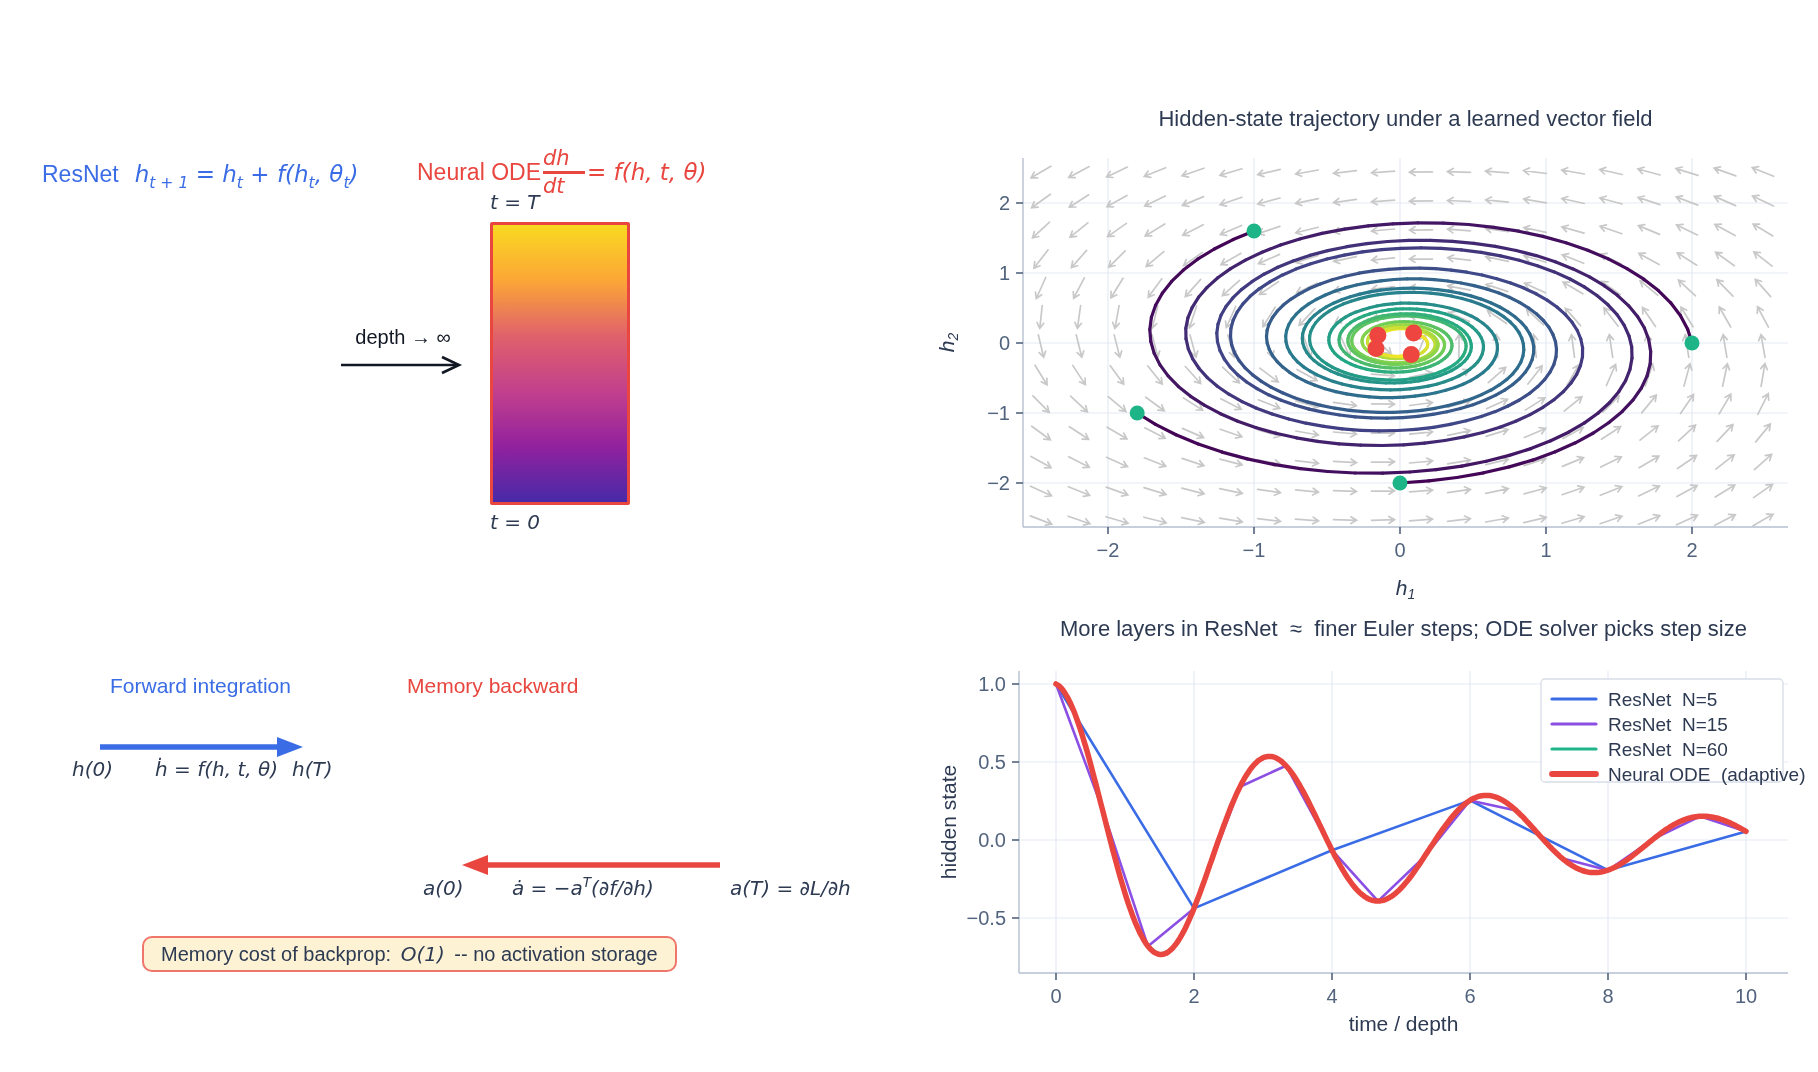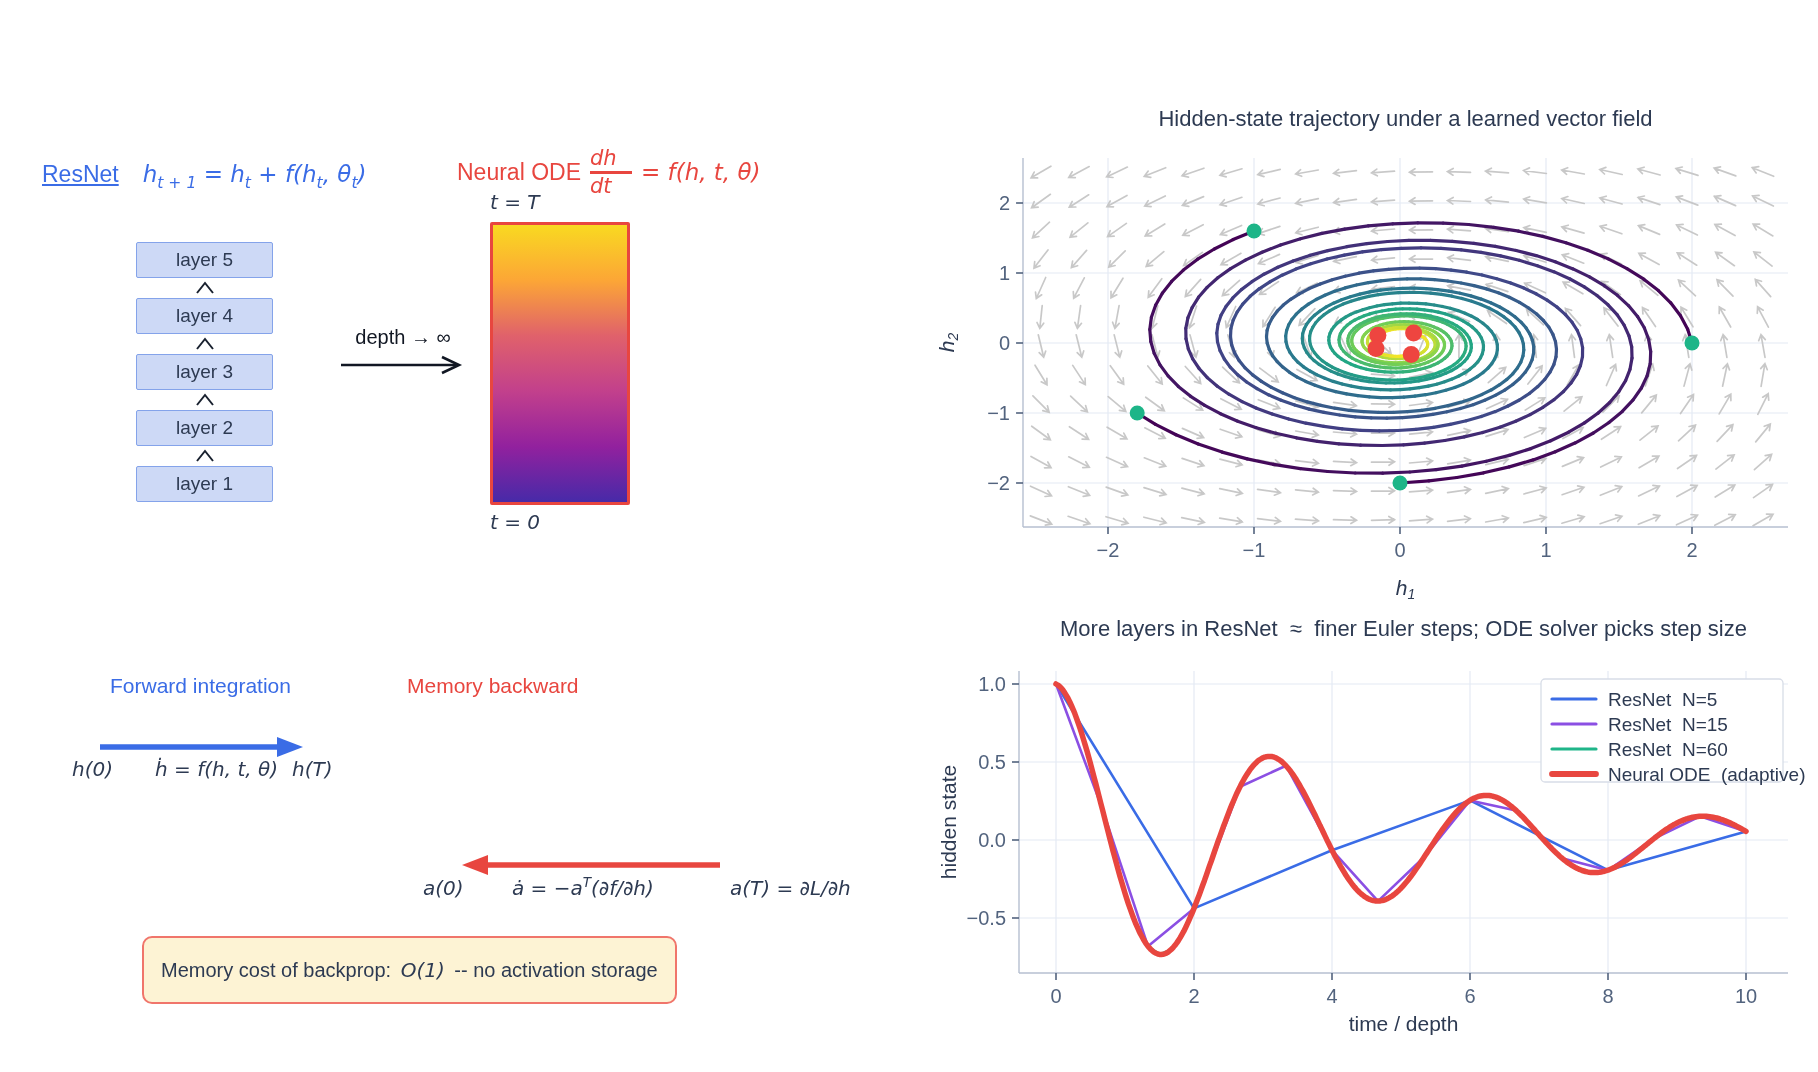--- a/index.html
+++ b/index.html
@@ -5,42 +5,42 @@
   html,body{margin:0;padding:0;background:#ffffff;}
   .canvas{position:relative;width:1818px;height:1072px;background:#ffffff;overflow:hidden;
           font-family:"Liberation Sans","DejaVu Sans",sans-serif;color:var(--navy,#2d3a52);}
   .fig-title{position:absolute;top:30px;left:0;width:100%;text-align:center;font-size:27px;
              white-space:pre;color:var(--navy);}
   .math{font-family:"DejaVu Sans",sans-serif;font-style:italic;}
   .math sub{font-size:68%;line-height:0;margin-top:37px;}
   .math sup{font-size:68%;line-height:0;}
   
   .resnet-eq{position:absolute;left:42px;top:161px;font-size:23px;color:var(--blue);white-space:nowrap;}
-  .resnet-eq .rlabel{margin-right:24px;text-decoration:underline;}
-  .ode-eq{position:absolute;left:417px;top:147px;display:flex;align-items:center;gap:9px;
-          font-size:23px;color:var(--red);white-space:nowrap;margin-left:40px;}
+  .resnet-eq .rlabel{margin-right:16px;}
+  .ode-eq{position:absolute;left:417px;top:147px;display:flex;align-items:center;gap:2px;
+          font-size:23px;color:var(--red);white-space:nowrap;}
   .frac{display:inline-flex;flex-direction:column;align-items:flex-start;}
   .frac .num,.frac .den{font-size:21px;line-height:1.1;}
   .frac .fbar{width:42px;height:2.5px;background:var(--red);margin:1px 0;}
   .t-label{position:absolute;left:490px;width:140px;text-align:left;font-size:20px;color:var(--navy);}
   .t-top{top:190px;}
   .t-bottom{top:510px;}
   .gradient-bar{position:absolute;left:490px;top:222px;width:140px;height:283px;box-sizing:border-box;
                 border:3.5px solid var(--red);border-radius:2px;}
   .layer-stack{position:absolute;left:136px;top:242px;width:137px;display:flex;flex-direction:column;align-items:center;}
   .layer-box{width:100%;height:36px;box-sizing:border-box;border:1.6px solid var(--layer-border);
              background:var(--layer-fill);border-radius:2px;display:flex;align-items:center;justify-content:center;
              font-size:19px;color:var(--navy);}
   .depth-label{position:absolute;left:336px;top:326px;width:134px;text-align:center;font-size:20px;color:#111723;}
   .arrow-svg{position:absolute;}
   
   .fwd-head{position:absolute;left:110px;top:674px;font-size:21px;color:var(--blue);}
   .adj-head{position:absolute;left:407px;top:674px;font-size:21px;color:var(--red);}
   .flabel{position:absolute;font-size:20px;color:var(--navy);white-space:nowrap;}
-  .mem-box{position:absolute;left:142px;top:936px;display:inline-block;padding:20px 17px;
+  .mem-box{position:absolute;left:142px;top:936px;display:inline-block;padding:4px 17px;
            background:var(--mem-bg);border:2px solid var(--mem-border);border-radius:10px;
            font-size:20px;color:var(--navy);white-space:nowrap;}
   .mem-box .math{margin:0 4px;}
   svg text{font-family:"Liberation Sans","DejaVu Sans",sans-serif;}
   .chart{position:absolute;}
 </style>
 </head>
 <body>
 
 <div class="canvas">
@@ -53,39 +53,20 @@
   <div class="ode-eq">
     <span>Neural ODE</span>
     <span class="frac">
       <span class="num math">dh</span>
       <span class="fbar"></span>
       <span class="den math">dt</span>
     </span>
     <span class="math">= f(h, t, θ)</span>
   </div>
 
-  <div class="layer-stack">
-      <div class="layer-box">layer 5</div>
-      <svg width="24" height="20">
-        <polyline points="4,15 12,5 20,15" fill="none" stroke="#19212f" stroke-width="2"></polyline>
-      </svg>
-      <div class="layer-box">layer 4</div>
-      <svg width="24" height="20">
-        <polyline points="4,15 12,5 20,15" fill="none" stroke="#19212f" stroke-width="2"></polyline>
-      </svg>
-      <div class="layer-box">layer 3</div>
-      <svg width="24" height="20">
-        <polyline points="4,15 12,5 20,15" fill="none" stroke="#19212f" stroke-width="2"></polyline>
-      </svg>
-      <div class="layer-box">layer 2</div>
-      <svg width="24" height="20">
-        <polyline points="4,15 12,5 20,15" fill="none" stroke="#19212f" stroke-width="2"></polyline>
-      </svg>
-      <div class="layer-box">layer 1</div>
-    </div>
 
   <div class="depth-label">depth → ∞</div>
   <svg class="arrow-svg" style="left:338px;top:352px" width="130" height="26">
     <line x1="3" y1="13" x2="118" y2="13" stroke="#111723" stroke-width="2.6"></line>
     <polyline points="104,5 121,13 104,21" fill="none" stroke="#111723" stroke-width="2.6"></polyline>
   </svg>
 
   <div class="t-label t-top math">t = T</div>
   <div class="gradient-bar" style="background: linear-gradient(rgb(249, 217, 33), rgb(252, 166, 54), rgb(224, 97, 107), rgb(194, 64, 140), rgb(146, 33, 158), rgb(71, 42, 168));"></div>
   <div class="t-label t-bottom math">t = 0</div>

